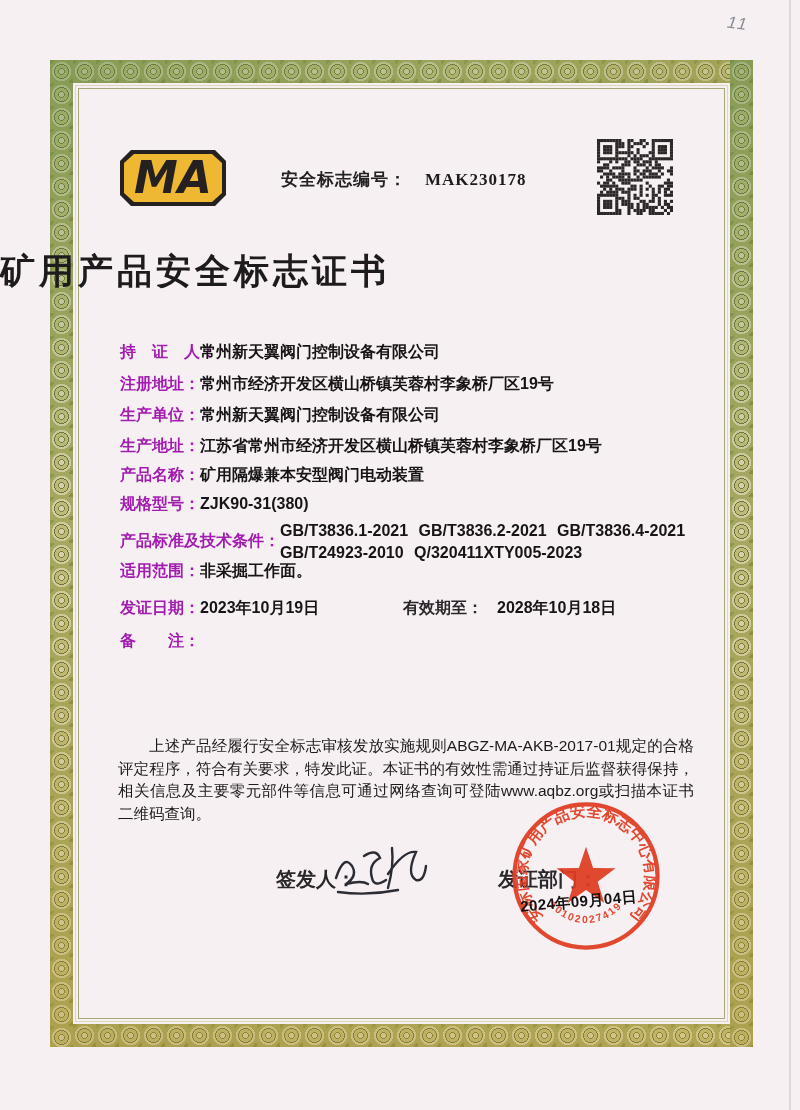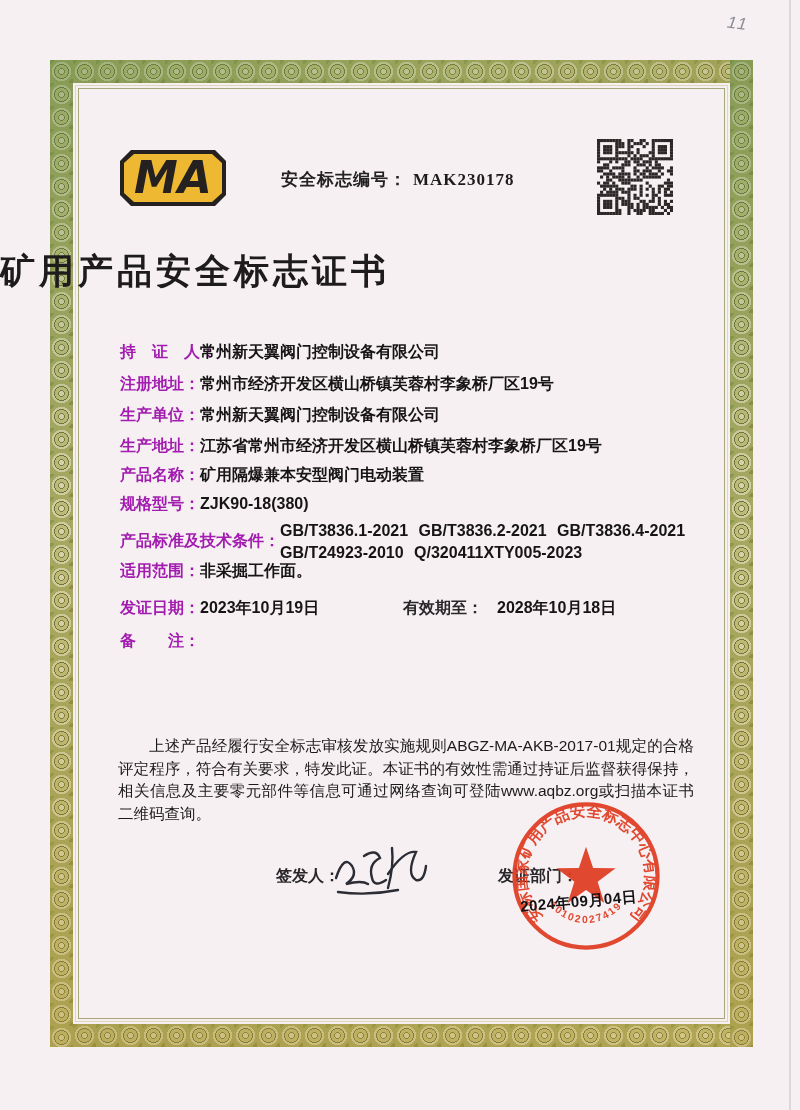--- a/index.html
+++ b/index.html
@@ -40,42 +40,42 @@
     background:linear-gradient(to bottom, rgba(104,140,66,.55), rgba(140,148,60,.25) 45%, rgba(172,148,48,.5));}
   .frame-line-outer{position:absolute;left:75px;top:85px;width:651px;height:935px;
     border:1px solid #ddd8b6;pointer-events:none;}
   .frame-line-inner{position:absolute;left:78px;top:88px;width:645px;height:929px;
     border:1px solid #a6a977;pointer-events:none;}
 
   
   .ma-logo{position:absolute;left:117px;top:146px;width:112px;height:64px;}
   .certno{position:absolute;left:281px;top:168px;font-size:17px;letter-spacing:1px;white-space:nowrap;}
   .certno .lbl{font-weight:700;color:#232122;}
-  .certno .val{font-family:"Liberation Serif", serif;font-weight:600;margin-left:6px;color:#1d1b1c;}
+  .certno .val{font-family:"Liberation Serif", serif;font-weight:600;margin-left:18px;color:#1d1b1c;}
   .qr{position:absolute;left:597px;top:139px;width:76px;height:76px;}
 
   .title{position:absolute;left:0;top:248px;width:100%;margin:0;
     text-align:left;font-size:35px;font-weight:800;letter-spacing:4px;color:#1d1b1c;}
 
   
   .row{position:absolute;left:120px;white-space:nowrap;font-size:16px;line-height:20px;}
   .row .lbl{display:inline-block;font-weight:700;color:#a21caf;}
   .row .val{position:absolute;left:80px;font-weight:700;color:#161415;white-space:nowrap;}
   .vals2{position:absolute;left:160px;top:-11px;font-weight:700;color:#161415;line-height:22px;word-spacing:6px;}
   .dates-row .lbl2{position:absolute;left:283px;font-weight:700;color:#29272a;}
   .dates-row .val2{position:absolute;left:377px;font-weight:700;color:#161415;}
 
   
   .statement{position:absolute;left:118px;top:735px;width:576px;margin:0;
     font-size:15.5px;line-height:22.5px;font-weight:400;color:#1c1a1b;
     text-align:justify;text-indent:2em;}
 
   
   .cmac{position:absolute;left:148px;top:842px;width:94px;height:102px;}
-  .signer-label,.dept-label{position:absolute;top:866px;font-size:16px;font-weight:700;color:#29272a;white-space:nowrap;}
+  .signer-label,.dept-label{position:absolute;top:866px;font-size:20px;font-weight:700;color:#29272a;white-space:nowrap;}
   .signer-label{left:276px;}
   .dept-label{left:498px;}
   .signature{position:absolute;left:328px;top:840px;width:104px;height:62px;}
 
   .seal{position:absolute;left:506px;top:796px;width:160px;height:160px;}
   .seal svg{position:absolute;inset:0;opacity:.93;}
   .seal-date{position:absolute;left:14px;top:96px;width:130px;
     font-size:15px;font-weight:800;color:#131111;transform:rotate(-5deg);
     letter-spacing:.5px;white-space:nowrap;}
 </style>
@@ -475,21 +475,21 @@
   <div class="row" style="top:436px">
     <span class="lbl">生产地址：</span>
     <span class="val">江苏省常州市经济开发区横山桥镇芙蓉村李象桥厂区19号</span>
   </div>
   <div class="row" style="top:465px">
     <span class="lbl">产品名称：</span>
     <span class="val">矿用隔爆兼本安型阀门电动装置</span>
   </div>
   <div class="row" style="top:494px">
     <span class="lbl">规格型号：</span>
-    <span class="val">ZJK90-18(380)</span>
+    <span class="val">ZJK90-31(380)</span>
   </div>
 
   <div class="row" style="top:531px">
     <span class="lbl">产品标准及技术条件：</span>
     <span class="vals2">
       <div>GB/T3836.1-2021 GB/T3836.2-2021 GB/T3836.4-2021</div>
       <div>GB/T24923-2010 Q/320411XTY005-2023</div>
     </span>
   </div>
 

